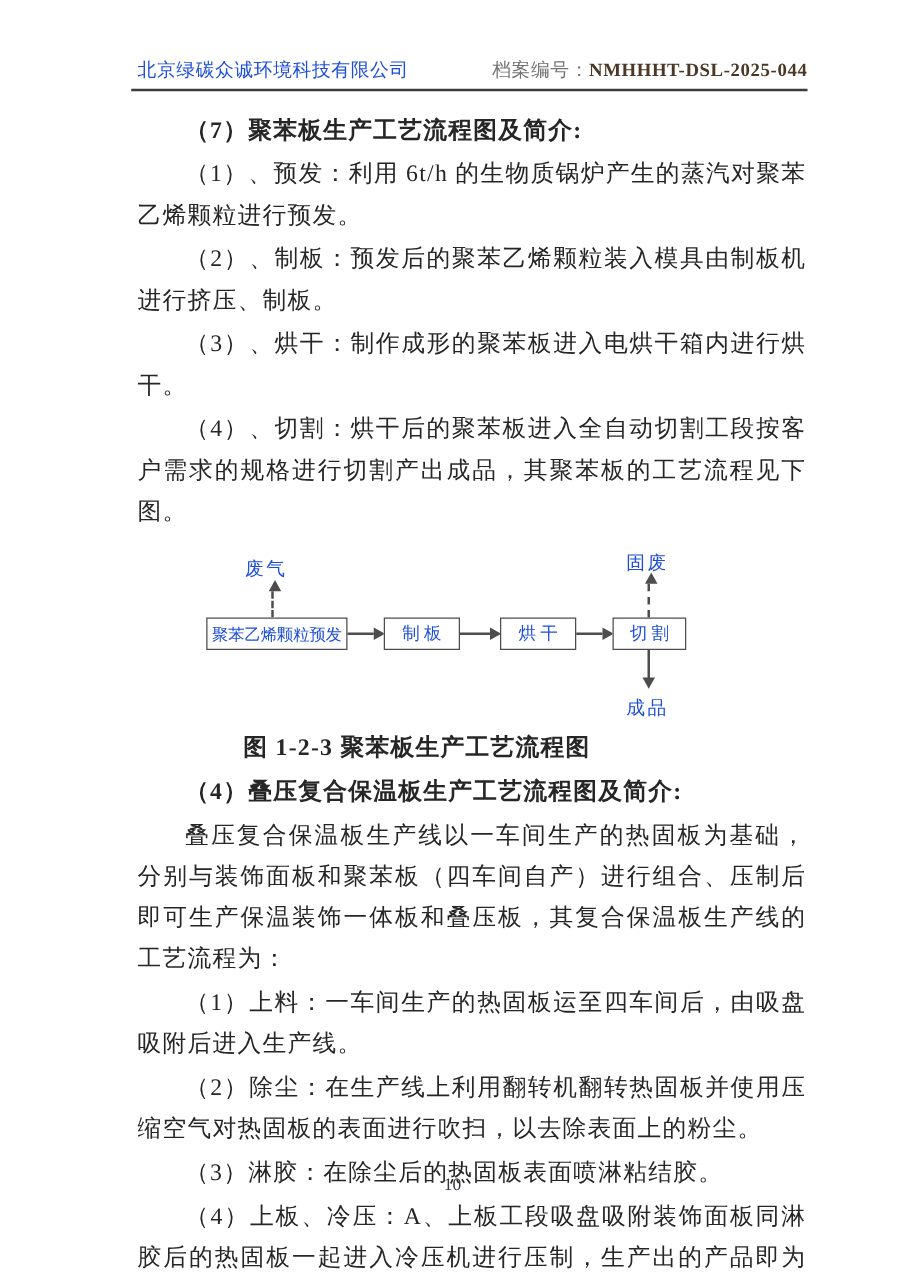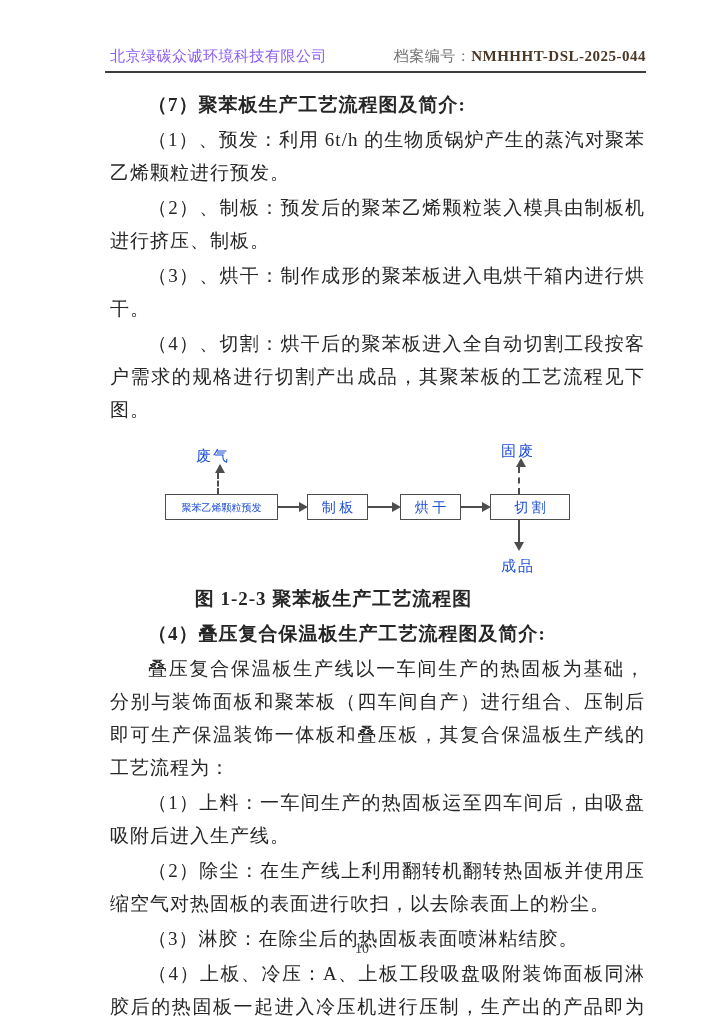--- a/index.html
+++ b/index.html
@@ -8,21 +8,21 @@
     position:relative; width:724px; height:1024px; background:#ffffff;
     font-family:"Liberation Serif","DejaVu Serif",serif;
     color:#212121; overflow:hidden;
   }
   
   .header {
     position:absolute; top:47px; left:110px; width:536px;
     display:flex; justify-content:space-between; align-items:baseline;
     font-size:15px; letter-spacing:0.5px;
   }
-  .company { color:#8b5cf6; }
+  .company { color:#1d4ed8; }
   .archive { white-space:nowrap; }
   .archive-label { color:#737373;margin-left:24px; }
   .archive-number { color:#4a3726; font-weight:bold; }
   .header-rule {
     position:absolute; top:71px; left:105px; width:541px; height:0;
     border-top:2px solid #3d3d3d;
   }
   
   .content {
     position:absolute; top:88px; left:110px; width:535px;
@@ -40,24 +40,24 @@
   .flowchart {
     position:relative; height:150px; margin:4px 0 2px 0;
     text-indent:0 !important; text-align:left; font-size:14px;
     letter-spacing:0; color:#1d4ed8;
   }
   .pbox {
     position:absolute; top:64px; height:26px; box-sizing:border-box;
     border:1.5px solid #4d4d4d; display:flex; align-items:center;
     justify-content:center; background:#ffffff; white-space:nowrap;
   }
-  .box1 { left:55px;  width:113px; font-size:10px; }
+  .box1 { left:55px;  width:113px; font-size:13px; }
   .box2 { left:197px; width:61px; }
   .box3 { left:290px; width:61px; }
-  .box4 { left:380px; width:80px; }
+  .box4 { left:380px; width:59px; }
   .harrow { position:absolute; top:76px; height:2px; background:#4d4d4d; }
   .harrow::after {
     content:""; position:absolute; right:-9px; top:-4px; width:0; height:0;
     border-left:9px solid #4d4d4d; border-top:5px solid transparent;
     border-bottom:5px solid transparent;
   }
   .a1 { left:168px; width:21px; }
   .a2 { left:258px; width:24px; }
   .a3 { left:351px; width:21px; }
   .vdash { position:absolute; width:0; border-left:2px dashed #4d4d4d; }

